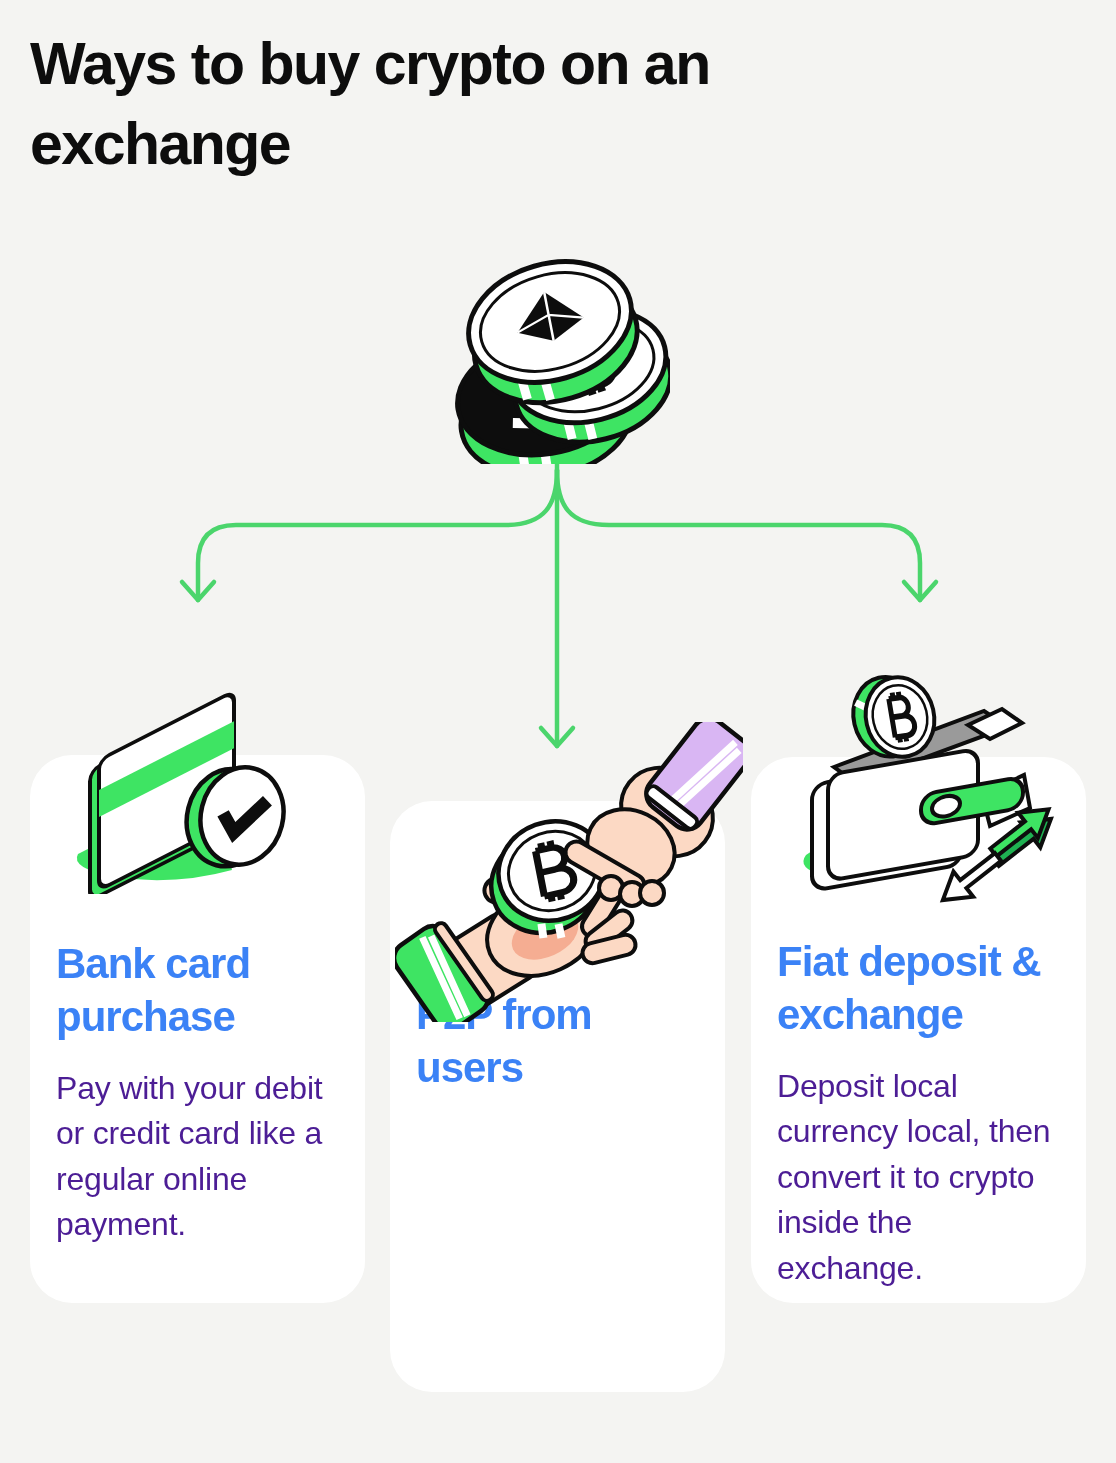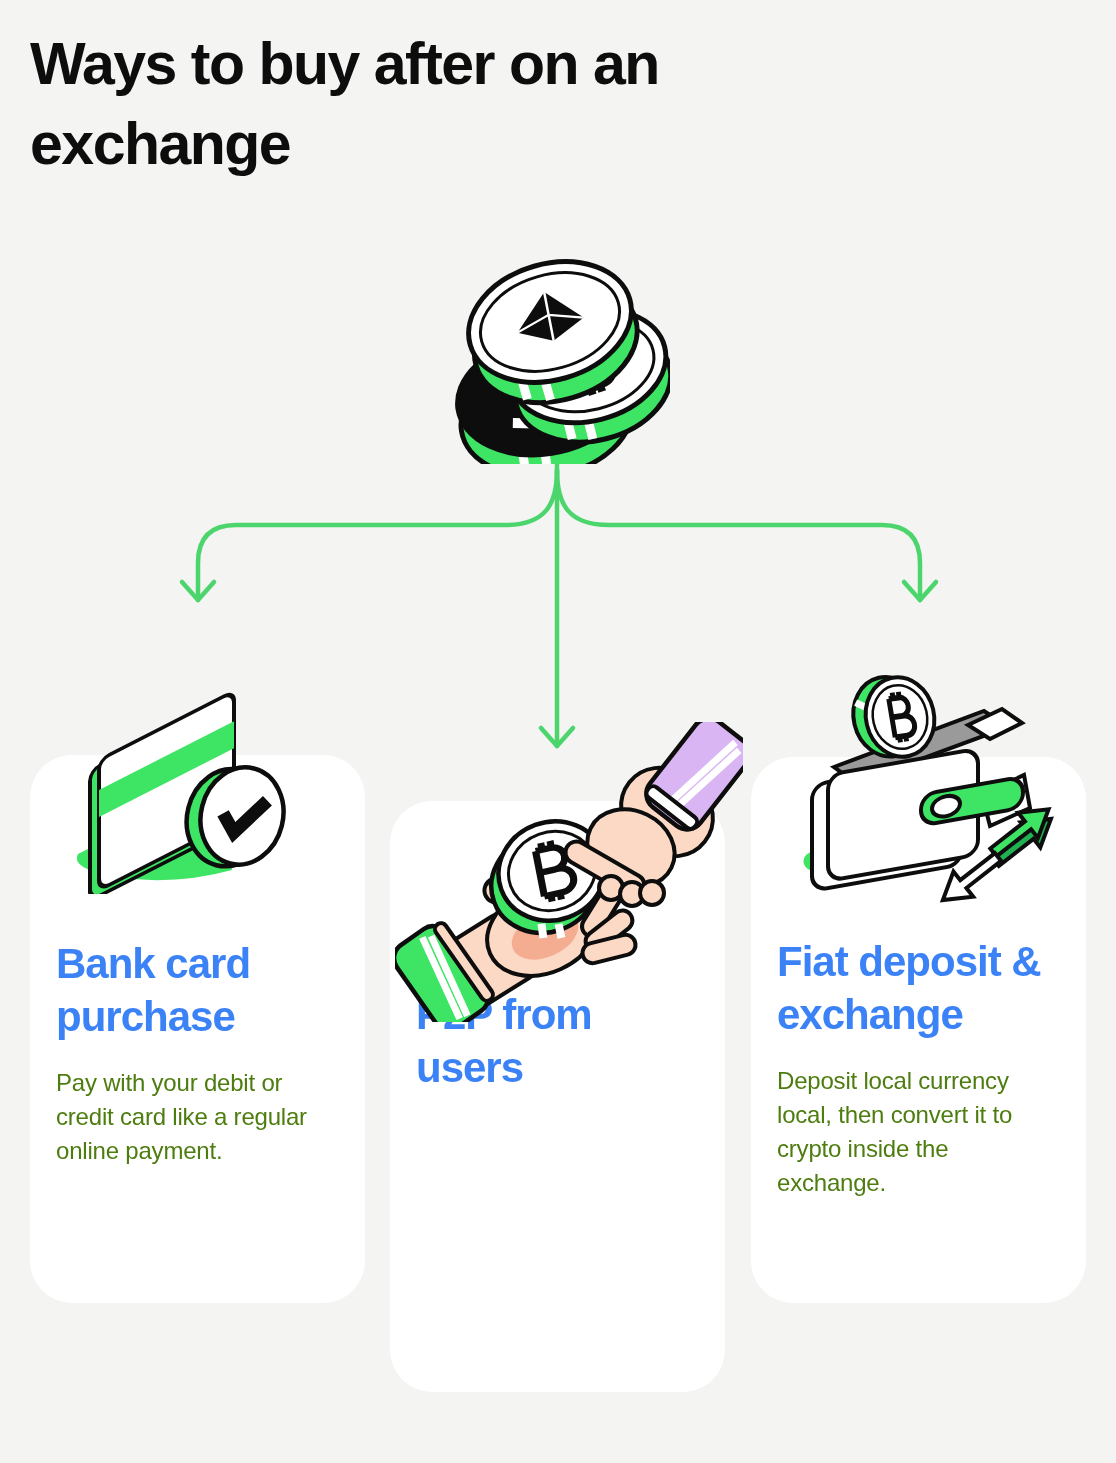--- a/index.html
+++ b/index.html
@@ -9,34 +9,34 @@
     font-size:59px;line-height:1.36;font-weight:700;letter-spacing:-1.5px;color:#0d0d0d;}
   .card{position:absolute;background:#ffffff;border-radius:42px;}
   .card--bank{left:30px;top:755px;width:335px;height:548px;}
   .card--p2p{left:390px;top:801px;width:335px;height:591px;}
   .card--fiat{left:751px;top:757px;width:335px;height:546px;}
   .card-text{padding:0 26px;}
   .card--bank .card-text{padding-top:183px;}
   .card--p2p .card-text{padding-top:188px;}
   .card--fiat .card-text{padding-top:179px;}
   .card-heading{font-size:42px;line-height:1.25;font-weight:700;letter-spacing:-1px;color:#3b82f6;}
-  .card-body{margin-top:23px;font-size:24px;line-height:1.42;letter-spacing:-0.2px;color:#4d7c0f;}
+  .card-body{margin-top:23px;font-size:32px;line-height:1.42;letter-spacing:-0.2px;color:#4c1d95;}
   .illo{position:absolute;pointer-events:none;}
   .illo--coins{left:446px;top:250px;}
   .illo--connector{left:0;top:440px;}
   .illo--bank{left:56px;top:668px;}
   .illo--hands{left:395px;top:722px;}
   .illo--wallet{left:786px;top:645px;}
 </style>
 </head>
 <body>
 
 <div class="stage">
 
-  <div class="page-title">Ways to buy after on an exchange</div>
+  <div class="page-title">Ways to buy crypto on an exchange</div>
 
   <svg class="illo illo--connector" width="1116" height="340" viewBox="0 0 1116 340" fill="none">
     <g stroke="#4bd56c" stroke-width="4.5" stroke-linecap="round" stroke-linejoin="round">
       <path d="M557,20 L557,306"></path>
       <path d="M541,288 L557,306 L573,288"></path>
       <path d="M557,30 C557,65 545,85 505,85 L236,85 Q198,85 198,123 L198,160"></path>
       <path d="M182,142 L198,160 L214,142"></path>
       <path d="M557,30 C557,65 569,85 609,85 L882,85 Q920,85 920,123 L920,160"></path>
       <path d="M904,142 L920,160 L936,142"></path>
     </g>

